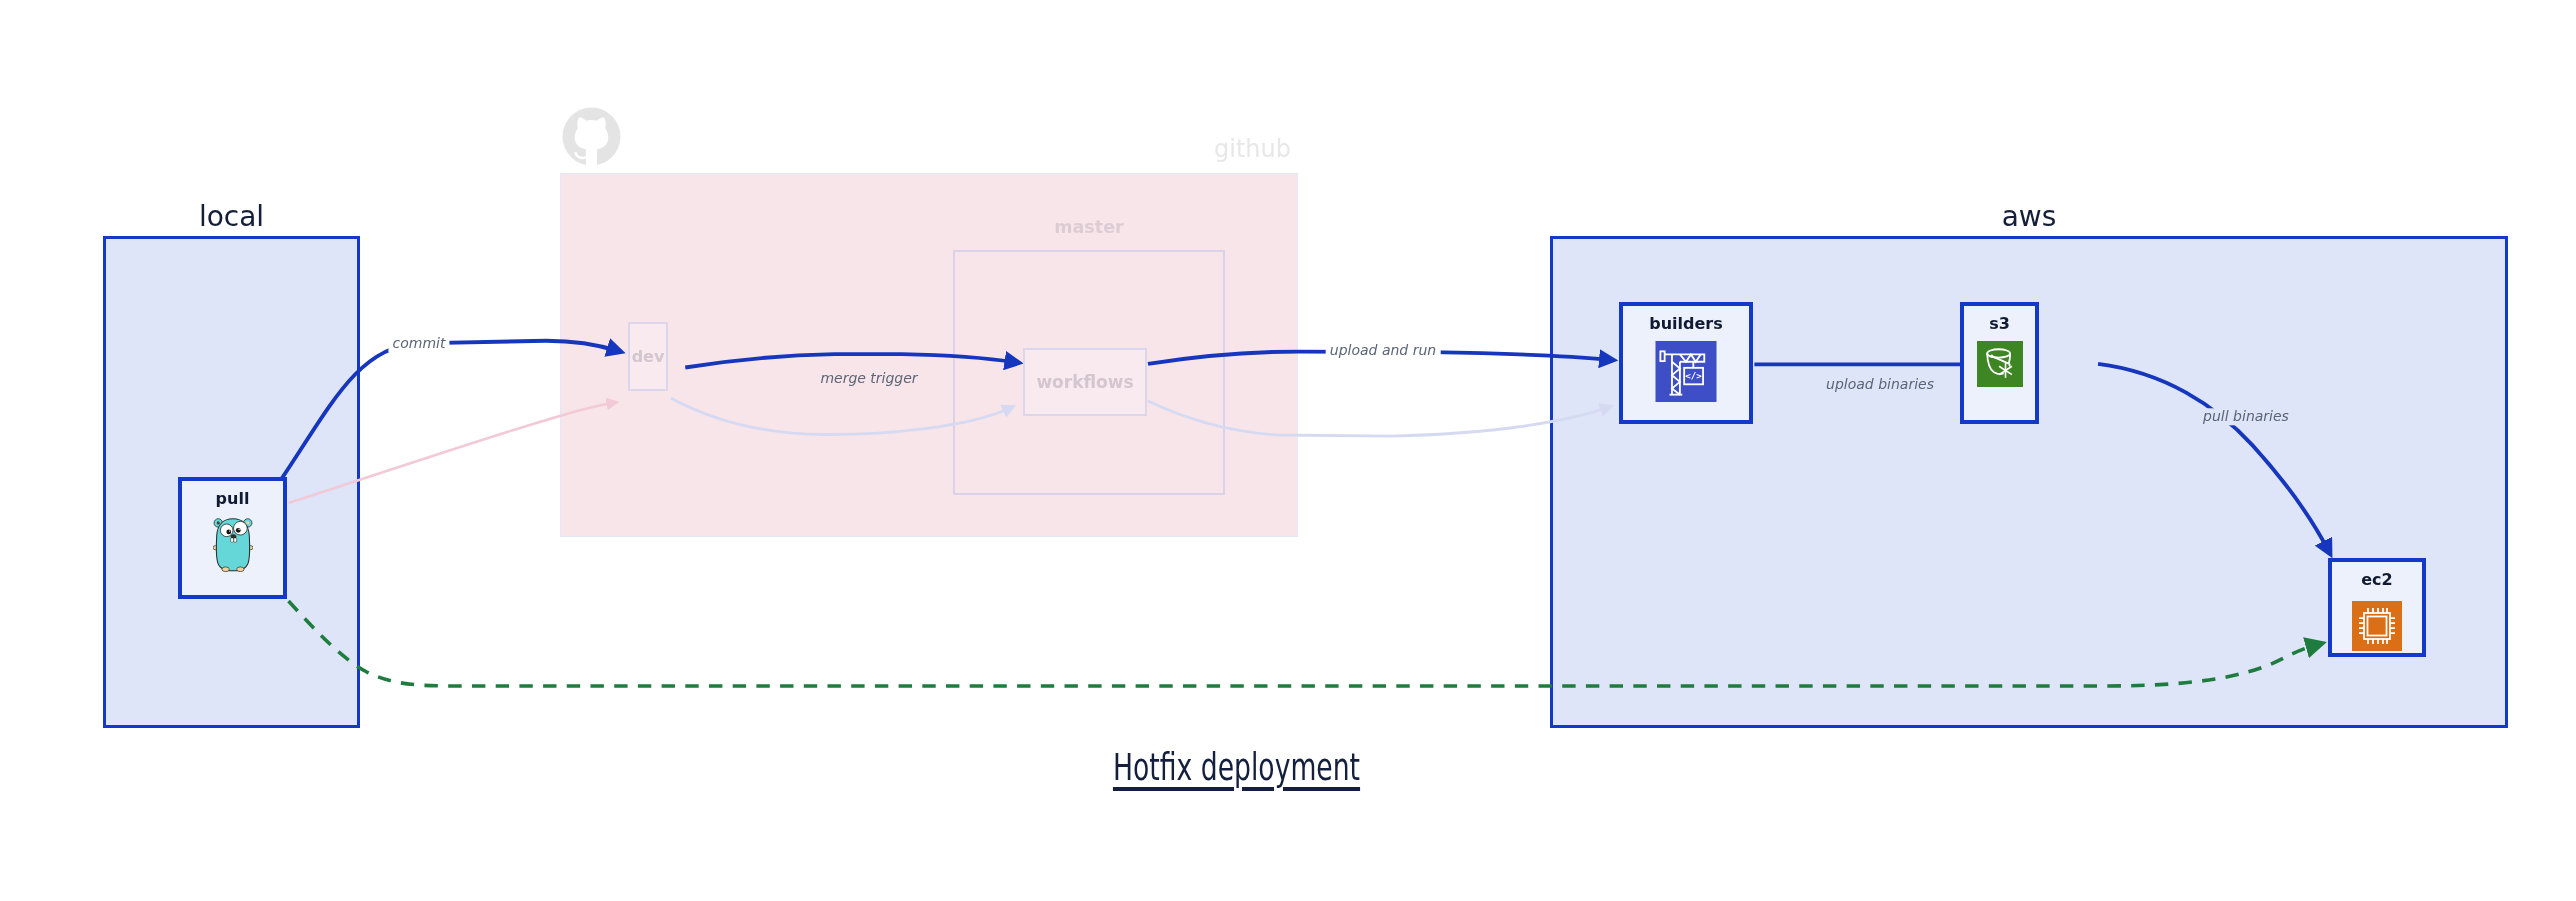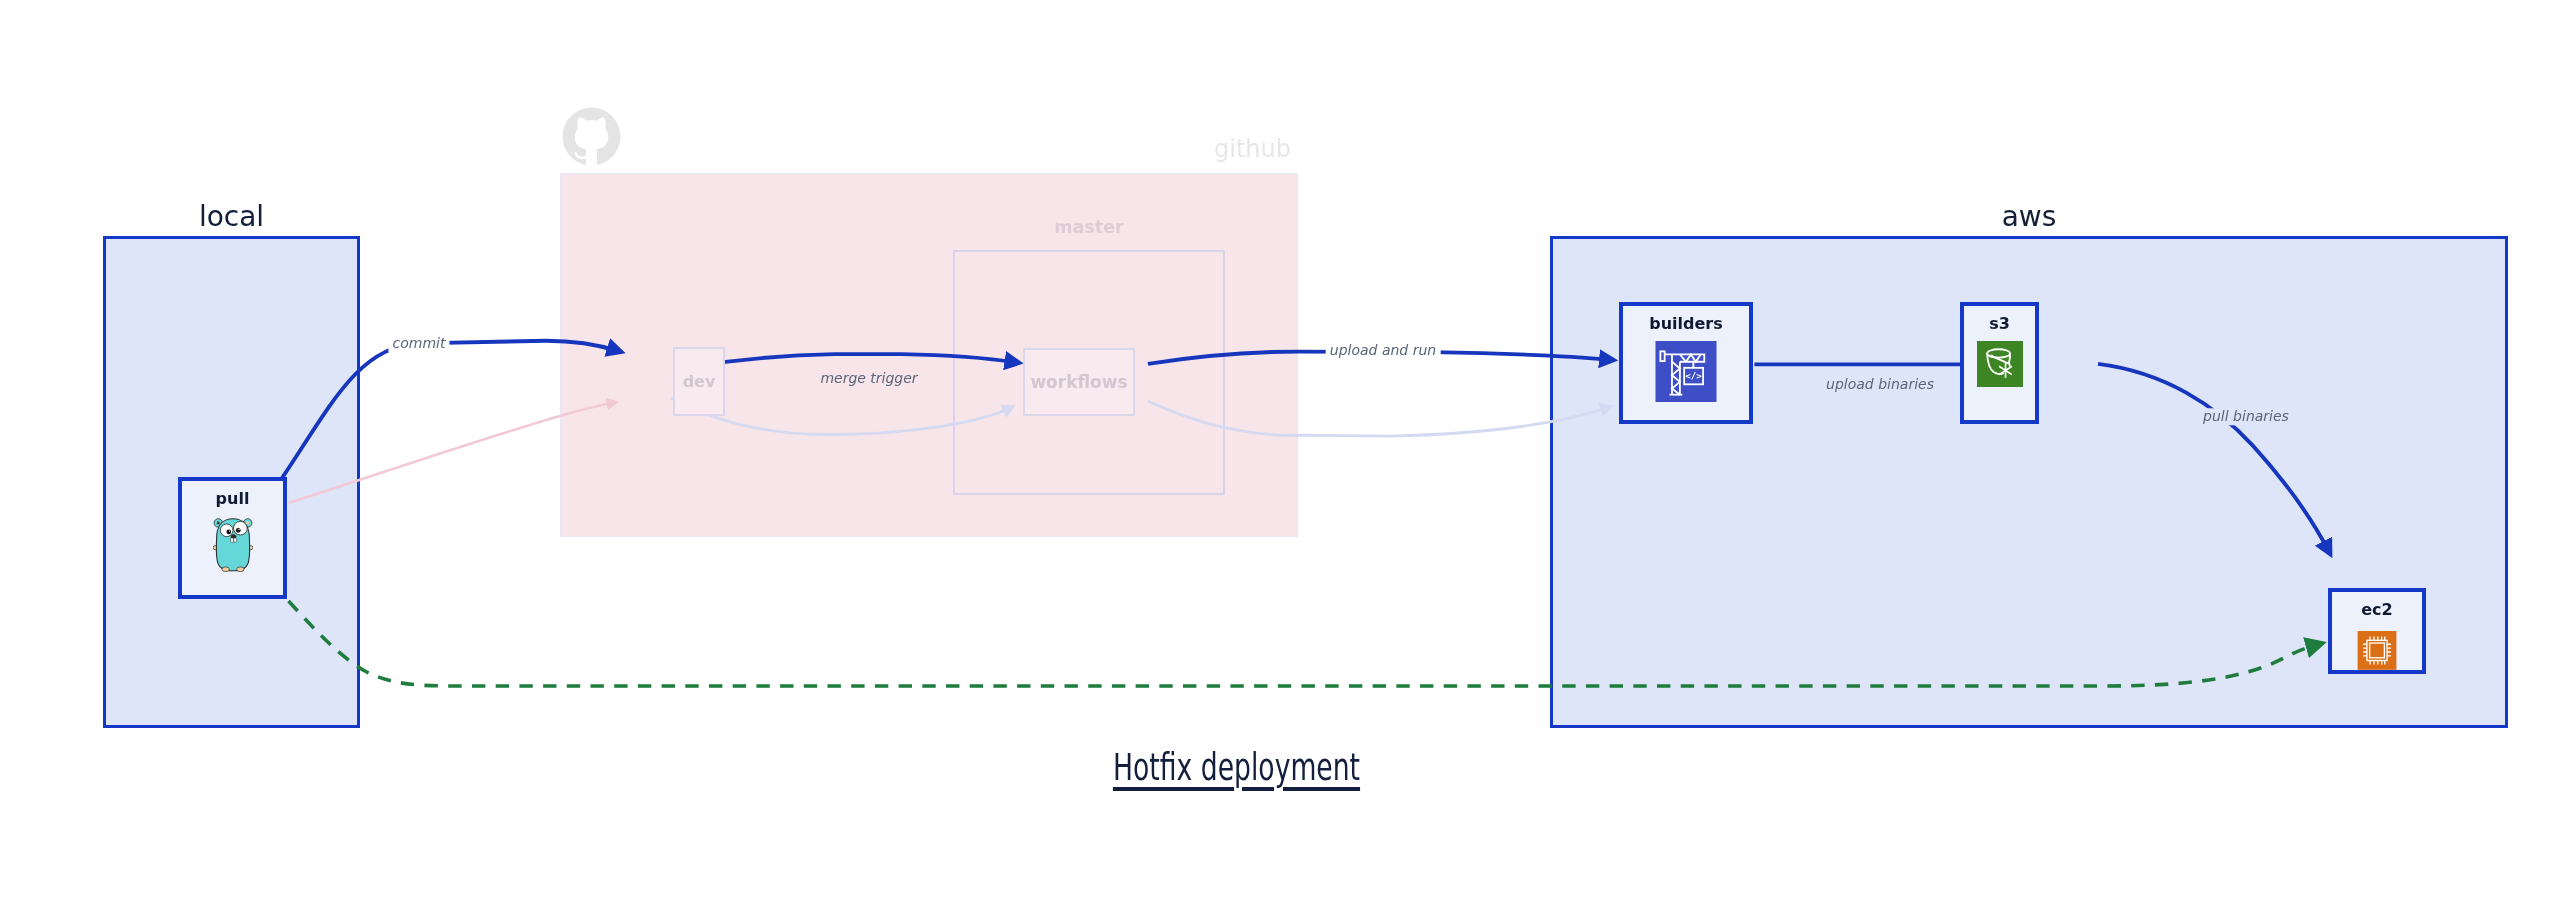--- a/index.html
+++ b/index.html
@@ -117,25 +117,25 @@
       <circle cx="30" cy="30" r="4.5" fill="#111111"></circle>
       <circle cx="48" cy="27" r="4.5" fill="#111111"></circle>
       <circle cx="31.5" cy="28.5" r="1.3" fill="#ffffff"></circle>
       <circle cx="49.5" cy="25.5" r="1.3" fill="#ffffff"></circle>
       <ellipse cx="39" cy="39" rx="5" ry="4" fill="#3b2a24" stroke="#222222" stroke-width="1"></ellipse>
       <rect x="33.5" y="41.5" width="5.5" height="8" rx="1.5" fill="#ffffff" stroke="#222222" stroke-width="1"></rect>
       <rect x="39.5" y="41.5" width="5.5" height="8" rx="1.5" fill="#ffffff" stroke="#222222" stroke-width="1"></rect>
     </svg>
   </div>
 
-  <div class="node node-faded" style="left:628px;top:347px;width:52px;height:69px;margin-left:45px;">
+  <div class="node node-faded" style="left:628px;top:322px;width:40px;height:69px;">
     <div class="node-label">dev</div>
   </div>
 
-  <div class="node node-faded node-workflows" style="left:1023px;top:348px;width:112px;height:68px;">
+  <div class="node node-faded node-workflows" style="left:1023px;top:348px;width:124px;height:68px;">
     <div class="node-label">workflows</div>
   </div>
 
   <div class="node node-bright" style="left:1619px;top:302px;width:134px;height:122px;">
     <div class="node-label">builders</div>
     <svg class="icon-box" width="62" height="61" viewBox="0 0 100 100">
       <rect x="0" y="0" width="100" height="100" fill="#3d4ec6"></rect>
       <g stroke="#ffffff" stroke-width="3" fill="none">
         <rect x="8" y="17" width="7" height="16"></rect>
         <path d="M15,22 H80 V34 H40"></path>
@@ -162,21 +162,21 @@
       </g>
       <circle cx="32" cy="33" r="3.5" fill="#ffffff"></circle>
       <g stroke="#ffffff" stroke-width="3.5" fill="none">
         <path d="M62,48 V80"></path>
         <path d="M48,55 L76,73"></path>
         <path d="M48,73 L76,55"></path>
       </g>
     </svg>
   </div>
 
-  <div class="node node-bright" style="left:2328px;top:588px;width:98px;height:86px;gap:12px;">
+  <div class="node node-bright" style="left:2328px;top:558px;width:98px;height:99px;gap:12px;">
     <div class="node-label">ec2</div>
     <svg class="icon-box" width="50" height="50" viewBox="0 0 100 100">
       <rect x="0" y="0" width="100" height="100" fill="#db6f15"></rect>
       <g stroke="#ffffff" stroke-width="3.5" fill="none">
         <rect x="24" y="24" width="52" height="52"></rect>
         <rect x="31" y="31" width="38" height="38"></rect>
         <path d="M32,14 V24 M42,14 V24 M52,14 V24 M62,14 V24 M70,14 V24"></path>
         <path d="M32,76 V86 M42,76 V86 M52,76 V86 M62,76 V86 M70,76 V86"></path>
         <path d="M14,34 H24 M14,44 H24 M14,54 H24 M14,64 H24"></path>
         <path d="M76,34 H86 M76,44 H86 M76,54 H86 M76,64 H86"></path>

